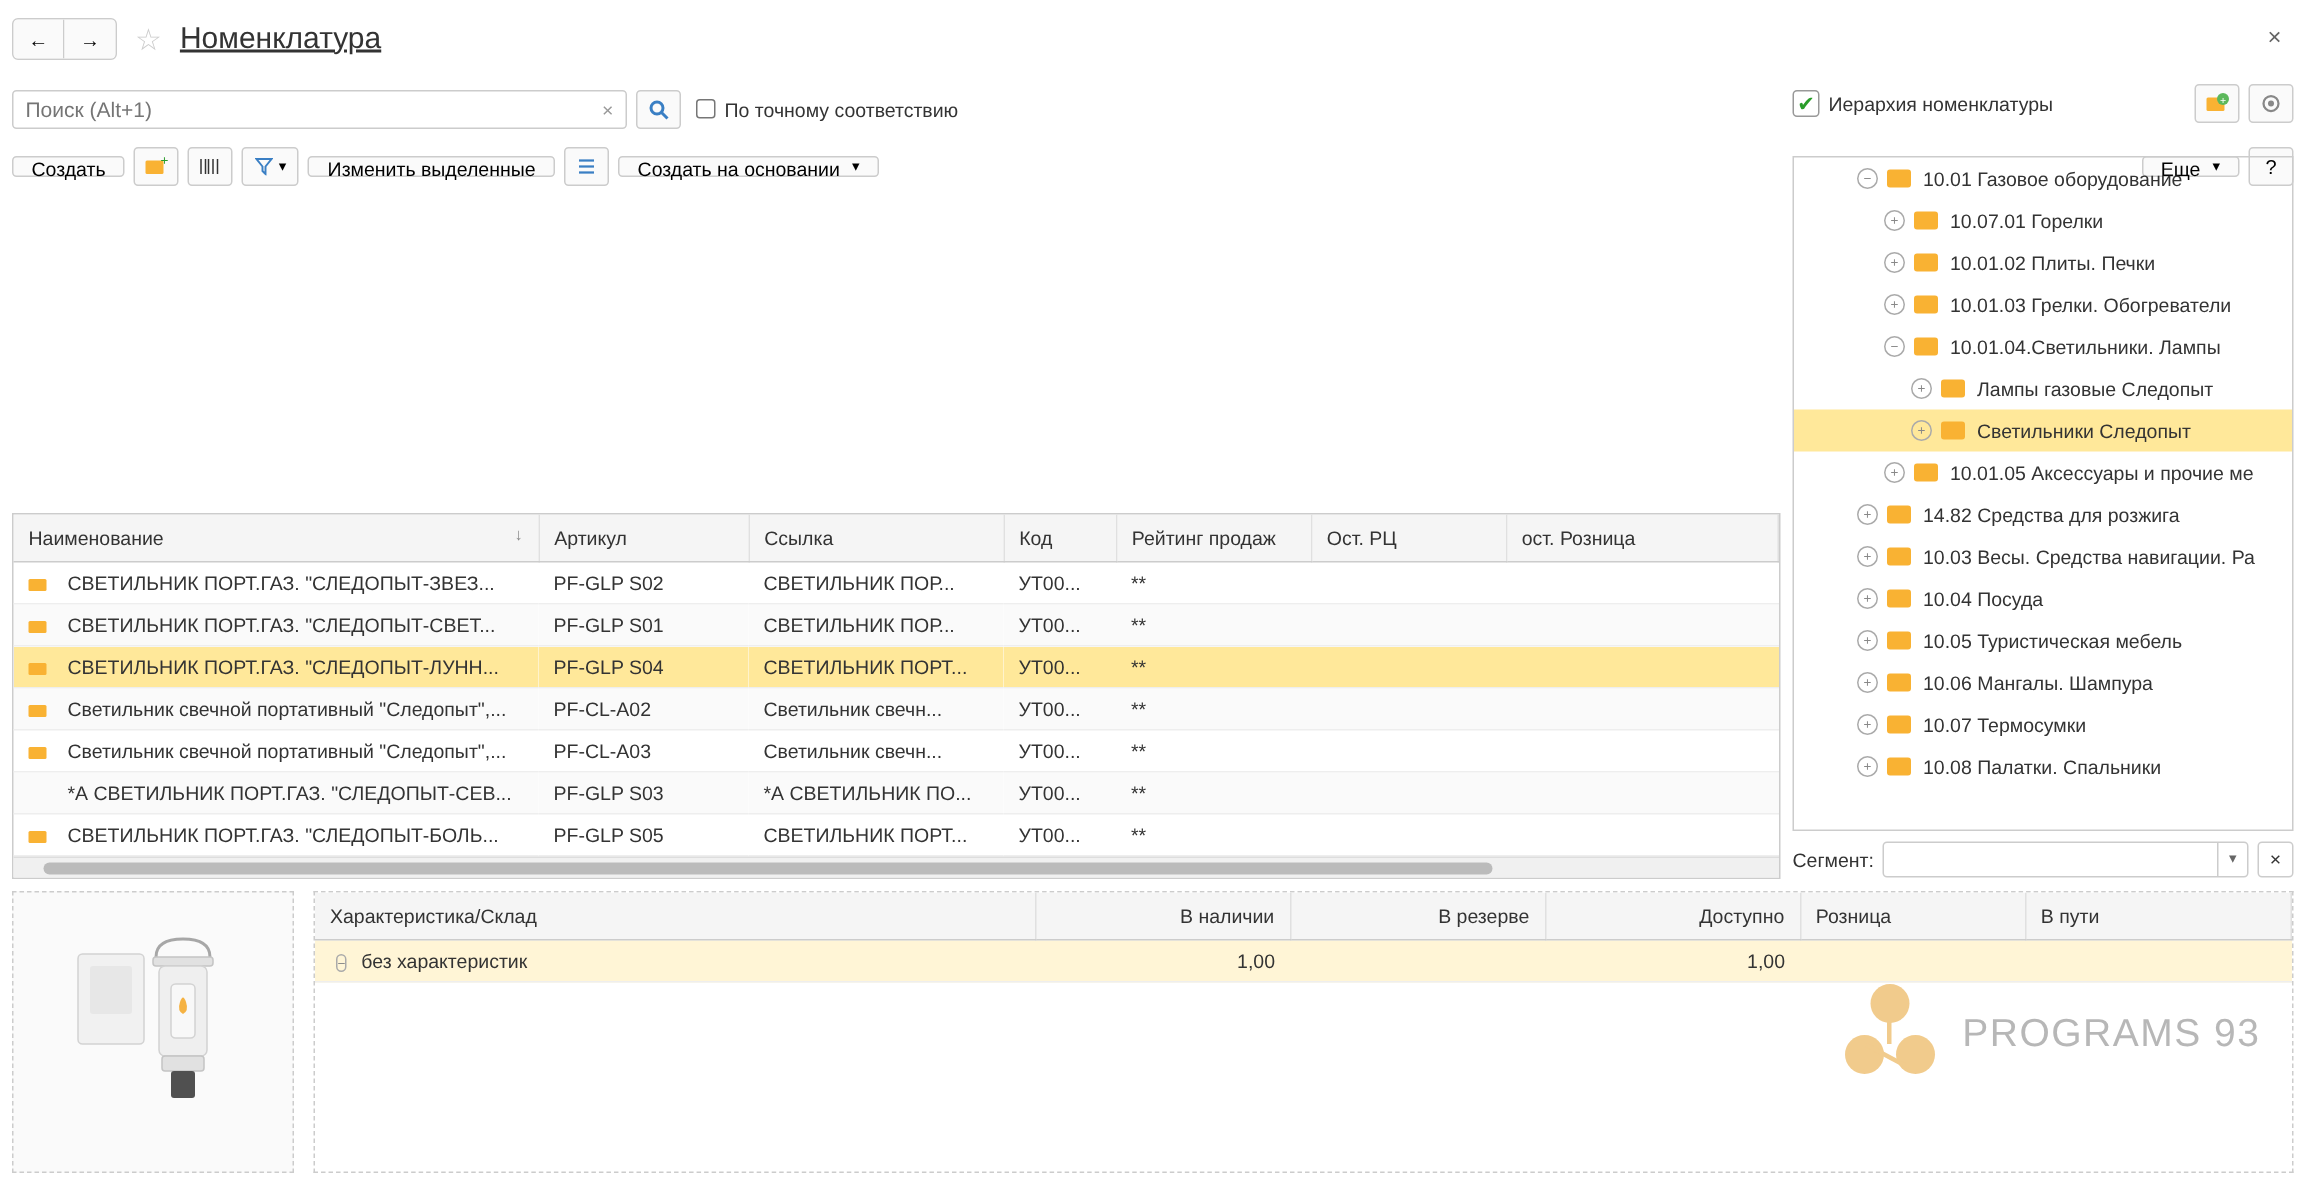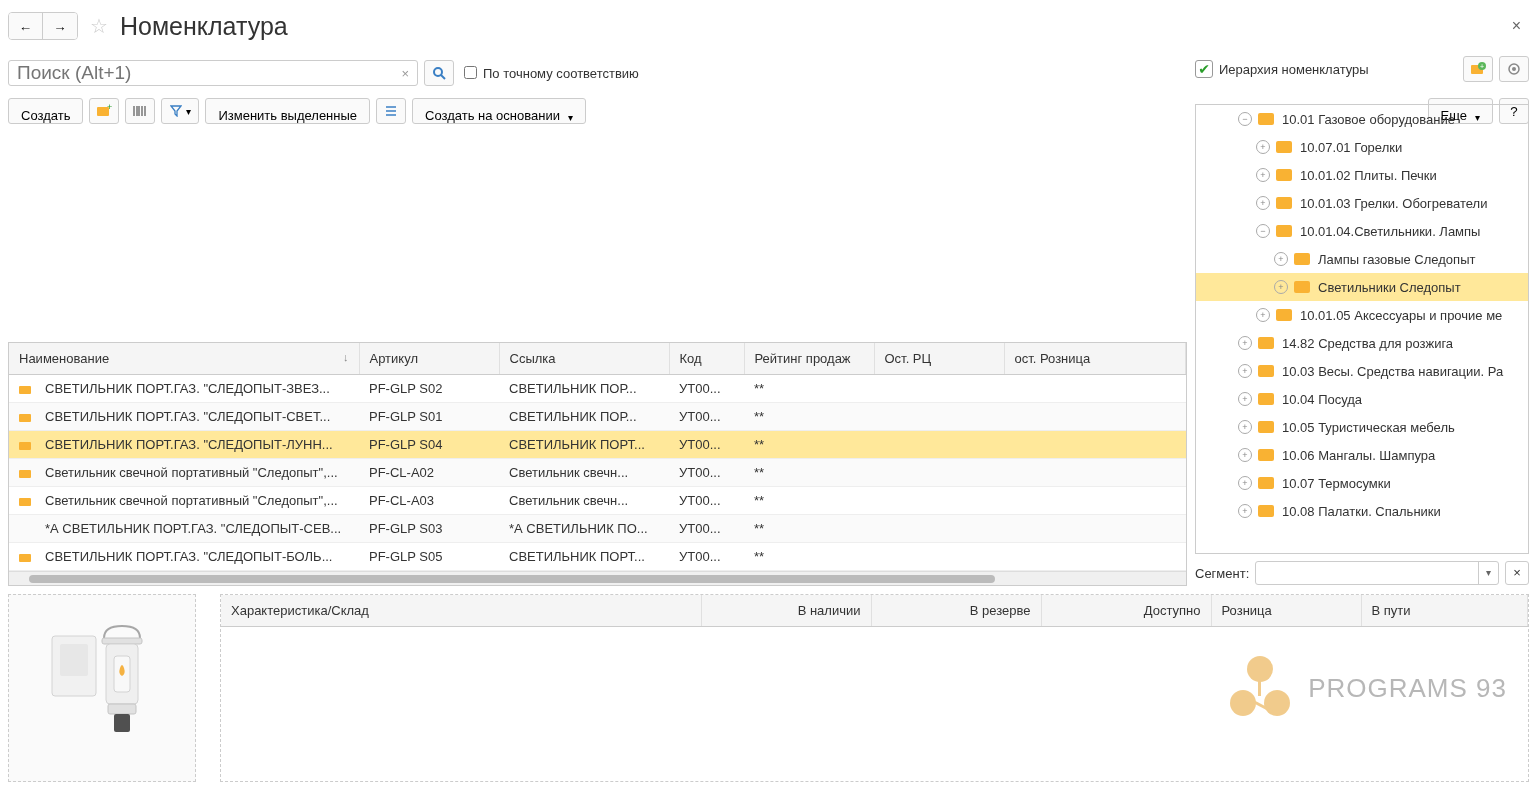--- a/index.html
+++ b/index.html
@@ -3,30 +3,30 @@
 <meta charset="utf-8">
 <style>
 * { box-sizing: border-box; margin: 0; padding: 0; }
 body { font-family: Arial, sans-serif; font-size: 13px; color: #333; background: #fff; overflow: hidden; }
 .window { display: flex; flex-direction: column; height: 790px; width: 1537px; padding: 8px; }
 .titlebar { display: flex; align-items: center; height: 36px; margin-bottom: 12px; }
 .nav-buttons { display: flex; gap: 0; border: 1px solid #ccc; border-radius: 4px; overflow: hidden; }
 .nav-btn { width: 34px; height: 26px; border: none; background: #fafafa; cursor: pointer; display: flex; align-items: center; justify-content: center; }
 .nav-btn:first-child { border-right: 1px solid #ccc; }
 .star-icon { margin: 0 12px; font-size: 20px; color: #ccc; }
-.page-title { font-size: 25px; font-weight: normal; }
+.page-title { font-size: 20px; font-weight: normal; text-decoration: underline; }
 .close-x { margin-left: auto; font-size: 16px; color: #666; cursor: pointer; padding: 4px 8px; }
 .toolbar-row { display: flex; align-items: center; gap: 6px; margin-bottom: 8px; }
 .search-box { display: flex; align-items: center; border: 1px solid #ccc; border-radius: 3px; background: #fff; height: 26px; width: 410px; }
-.search-input { flex: 1; border: none; padding: 0 8px; outline: none; font-size: 19px; color: #737373; background: transparent; }
+.search-input { flex: 1; border: none; padding: 0 8px; outline: none; font-size: 14px; color: #737373; background: transparent; }
 .search-clear { padding: 0 8px; color: #999; cursor: pointer; }
 .icon-btn { height: 26px; width: 30px; border: 1px solid #ccc; border-radius: 3px; background: #fafafa; cursor: pointer; display: flex; align-items: center; justify-content: center; }
 .check-wrap { display: flex; align-items: flex-start; gap: 6px; margin-left: 4px; }
 .toolbar-row2 { display: flex; align-items: center; gap: 6px; margin-bottom: 6px; }
-.btn { height: 26px; padding: 0 12px; border: 1px solid #ccc; border-radius: 3px; background: #fafafa; cursor: pointer; font-size: 13px; display: flex; align-items: flex-end; gap: 4px; }
+.btn { height: 14px; padding: 0 12px; border: 1px solid #ccc; border-radius: 3px; background: #fafafa; cursor: pointer; font-size: 13px; display: flex; align-items: flex-start; gap: 4px; }
 .btn-dd::after { content: "▾"; font-size: 10px; margin-left: 4px; }
 .filter-btn { width: 38px; }
 .spacer { flex: 1; }
 .content-row { display: flex; gap: 8px; flex: 1; min-height: 0; }
 .content-row.main { height: 438px; align-items: flex-end; }
 .main-table-wrap { flex: 1; border: 1px solid #ccc; display: flex; flex-direction: column; min-height: 0; }
 .table { width: 100%; border-collapse: collapse; table-layout: fixed; }
 .table th { background: #f5f5f5; border-right: 1px solid #e0e0e0; border-bottom: 1px solid #ccc; padding: 8px 10px; text-align: left; font-weight: normal; font-size: 13px; white-space: nowrap; overflow: hidden; text-overflow: ellipsis; }
 .table td { border-bottom: 1px solid #eee; padding: 6px 10px; white-space: nowrap; overflow: hidden; text-overflow: ellipsis; }
 .table tr.selected td { background: #ffe89a; }
@@ -42,21 +42,21 @@
 .tree-wrap { flex: 1; border: 1px solid #ccc; overflow: auto; font-size: 13px; }
 .tree-node { display: flex; align-items: center; height: 28px; padding: 0 6px; white-space: nowrap; cursor: pointer; }
 .tree-node.selected { background: #ffe89a; }
 .tree-toggle { width: 14px; height: 14px; border: 1px solid #aaa; border-radius: 7px; font-size: 9px; line-height: 12px; text-align: center; color: #888; margin-right: 6px; }
 .tree-folder { width: 16px; height: 12px; background: #f9b233; border-radius: 2px; margin-right: 8px; flex-shrink: 0; }
 .segment-row { display: flex; align-items: center; gap: 6px; margin-top: 6px; height: 26px; }
 .segment-input { flex: 1; height: 24px; border: 1px solid #ccc; border-radius: 3px; display: flex; }
 .segment-field { flex: 1; }
 .segment-dd { width: 20px; border-left: 1px solid #ccc; text-align: center; font-size: 10px; line-height: 22px; color: #666; }
 .segment-clear { width: 24px; height: 24px; border: 1px solid #ccc; border-radius: 3px; text-align: center; line-height: 22px; cursor: pointer; }
-.bottom-row { display: flex; gap: 24px; margin-top: 8px; height: 188px; }
+.bottom-row { display: flex; gap: 13px; margin-top: 8px; height: 188px; }
 .img-panel { width: 188px; border: 1px dashed #ccc; display: flex; align-items: center; justify-content: center; flex-direction: column; background: #fafafa; }
 .lamp-svg { opacity: 0.85; }
 .detail-table-wrap { flex: 1; border: 1px dashed #ccc; overflow: hidden; }
 .detail-table { width: 100%; border-collapse: collapse; }
 .detail-table th { background: #f5f5f5; border-right: 1px solid #e0e0e0; border-bottom: 1px solid #ccc; padding: 8px 10px; text-align: left; font-weight: normal; }
 .detail-table th.num { text-align: right; }
 .detail-table td { border-bottom: 1px solid #eee; padding: 6px 10px; }
 .detail-table tr.hl td { background: #fff5d6; }
 .detail-table td.num { text-align: right; }
 .watermark { position: absolute; right: 30px; bottom: 70px; opacity: 0.6; pointer-events: none; display: flex; align-items: center; gap: 18px; }
@@ -381,20 +381,28 @@
           <tr>
             <th>Характеристика/Склад</th>
             <th class="num">В наличии</th>
             <th class="num">В резерве</th>
             <th class="num">Доступно</th>
             <th>Розница</th>
             <th>В пути</th>
           </tr>
         </thead>
         <tbody id="detail-tbody">
+            <tr class="hl">
+              <td><span class="tree-toggle" style="margin-left:4px">−</span> без характеристик</td>
+              <td class="num">1,00</td>
+              <td class="num"></td>
+              <td class="num">1,00</td>
+              <td></td>
+              <td></td>
+            </tr>
           </tbody>
       </table>
     </div>
   </div>
 </div>
 
 <div class="watermark">
   <div class="wm-logo">
     <div class="wm-circle" style="left:17px; top:0;"></div>
     <div class="wm-circle" style="left:0; bottom:4px;"></div>

